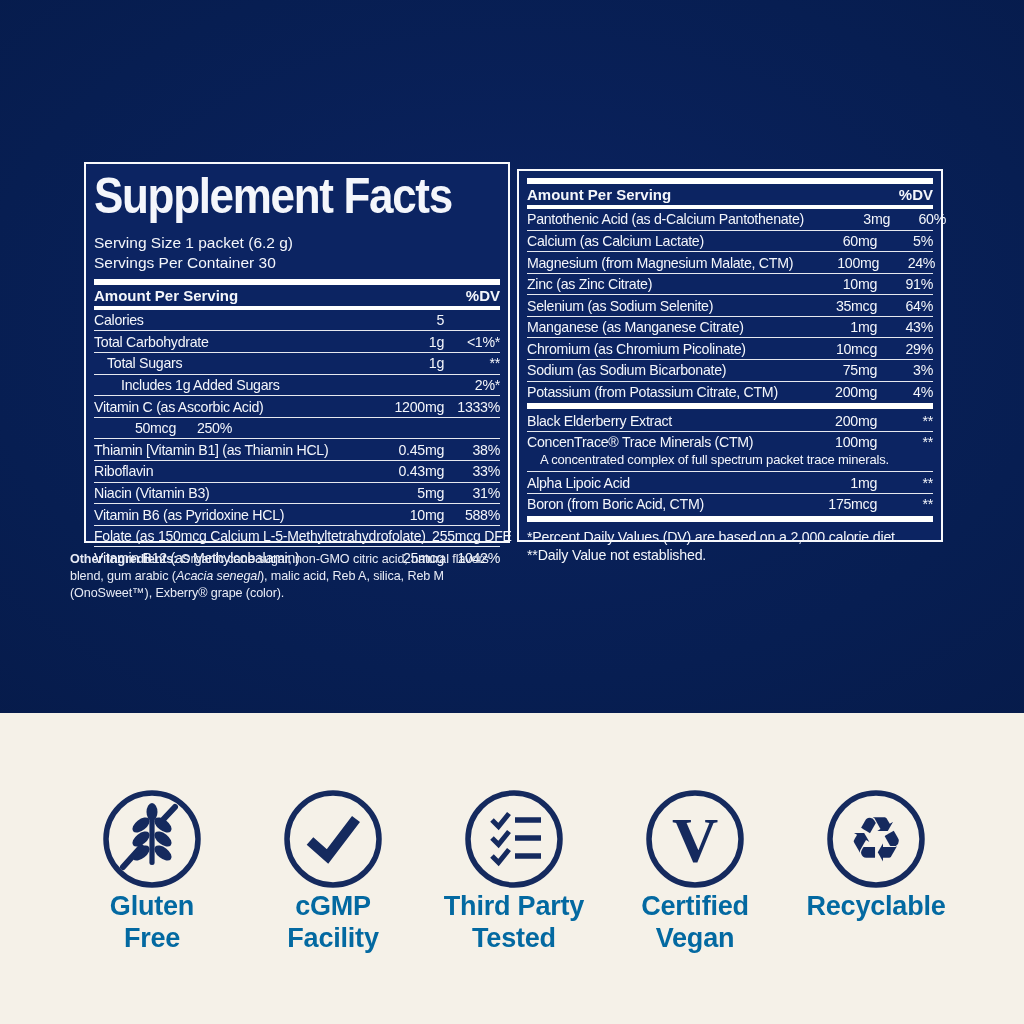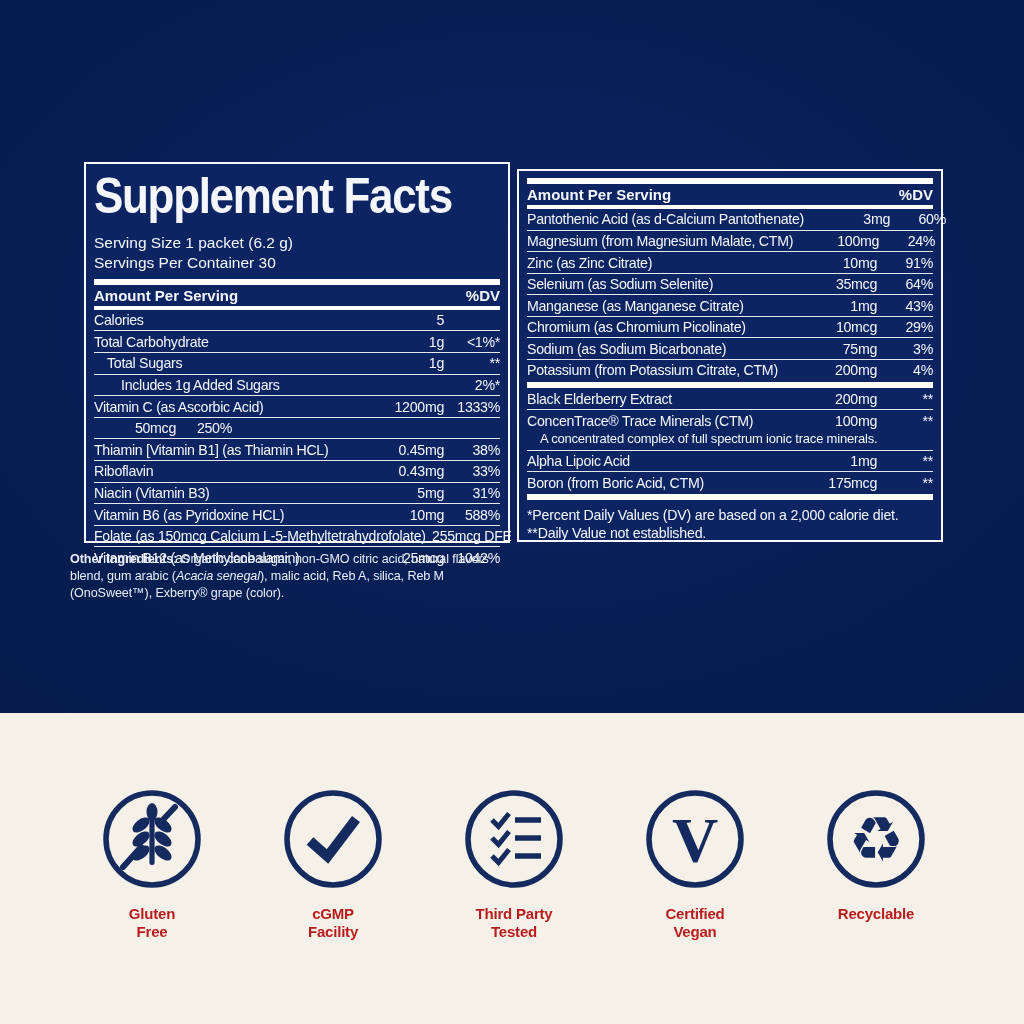--- a/index.html
+++ b/index.html
@@ -56,21 +56,21 @@
     background:#f5f1e8;
   }
   .badges{
     display:flex;justify-content:space-between;
     padding:74px 66px 0 70px;
   }
   .badge{width:164px;display:flex;flex-direction:column;align-items:center;}
   .badge-icon{width:104px;height:104px;}
   .badge-icon svg{width:104px;height:104px;display:block;}
   .badge-label{
-    margin-top:14px;font-size:15px;font-weight:bold;color:#b91c1c;
+    font-size:27px;font-weight:bold;color:#0369a1;
     text-align:center;line-height:1.18;letter-spacing:-0.2px;
   }
 </style>
 </head>
 <body>
 
 <div class="top-section">
 
   <div class="facts-box" id="left-box">
     <div class="sf-title">Supplement Facts</div>
@@ -152,20 +152,25 @@
       <span>%DV</span>
     </div>
     <div class="bar-med"></div>
     <div class="rows">
         <div class="frow nt">
           <span class="fname">Pantothenic Acid (as d-Calcium Pantothenate)</span>
           <span class="famt">3mg</span>
           <span class="fdv">60%</span>
         </div>
         <div class="frow">
+          <span class="fname">Calcium (as Calcium Lactate)</span>
+          <span class="famt">60mg</span>
+          <span class="fdv">5%</span>
+        </div>
+        <div class="frow">
           <span class="fname">Magnesium (from Magnesium Malate, CTM)</span>
           <span class="famt">100mg</span>
           <span class="fdv">24%</span>
         </div>
         <div class="frow">
           <span class="fname">Zinc (as Zinc Citrate)</span>
           <span class="famt">10mg</span>
           <span class="fdv">91%</span>
         </div>
         <div class="frow">
@@ -197,21 +202,21 @@
         <div class="frow nt">
           <span class="fname">Black Elderberry Extract</span>
           <span class="famt">200mg</span>
           <span class="fdv">**</span>
         </div>
         <div class="frow">
           <span class="fname">ConcenTrace® Trace Minerals (CTM)</span>
           <span class="famt">100mg</span>
           <span class="fdv">**</span>
         </div>
-        <div class="fsubnote">A concentrated complex of full spectrum ionic trace minerals.</div>
+        <div class="fsubnote">A concentrated complex of full spectrum packet trace minerals.</div>
         <div class="frow">
           <span class="fname">Alpha Lipoic Acid</span>
           <span class="famt">1mg</span>
           <span class="fdv">**</span>
         </div>
         <div class="frow">
           <span class="fname">Boron (from Boric Acid, CTM)</span>
           <span class="famt">175mcg</span>
           <span class="fdv">**</span>
         </div>

